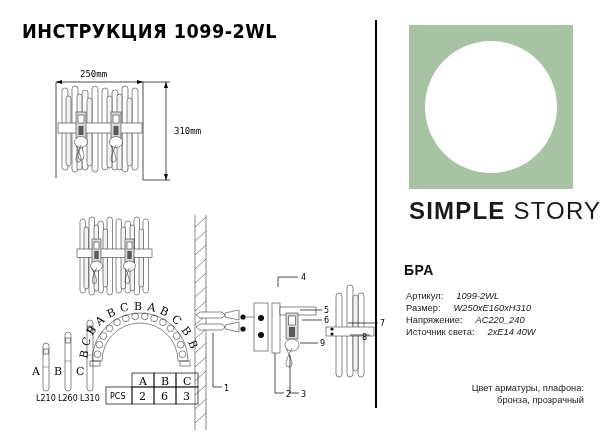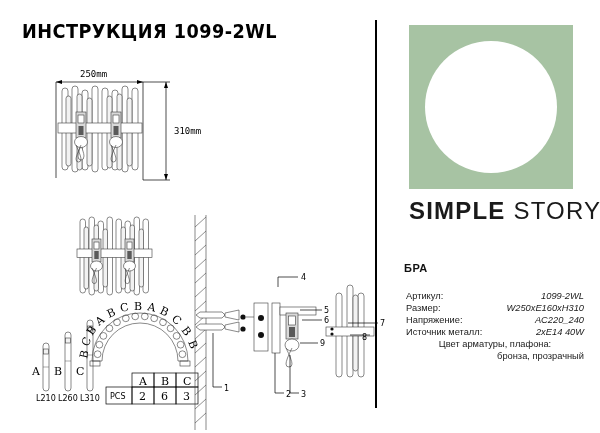--- a/index.html
+++ b/index.html
@@ -52,31 +52,31 @@
   }
   .brand{
     position:absolute;left:409px;top:197px;width:170px;
     font-size:24px;letter-spacing:1.2px;white-space:nowrap;color:#1a1a1a;
   }
   .brand .b1{font-weight:bold;}
   .brand .b2{font-weight:normal;}
 
   .bra{
     position:absolute;left:404px;top:262px;
-    font-size:11px;font-weight:bold;letter-spacing:.5px;color:#111;
+    font-size:14px;font-weight:bold;letter-spacing:.5px;color:#111;
   }
 
   .specs{
     position:absolute;left:406px;top:290px;width:178px;
     font-size:9.3px;line-height:12.1px;color:#1a1a1a;
   }
-  .spec-row{display:flex;justify-content:space-between;align-items:baseline;white-space:nowrap;gap:13px;}
+  .spec-row{display:flex;justify-content:flex-start;align-items:baseline;white-space:nowrap;gap:13px;}
   .spec-row .k{text-align:left;}
   .spec-row .v{text-align:right;font-style:italic;}
-  .spec-full{text-align:center;}
+  .spec-full{text-align:right;margin-top:44px;}
   .spec-val-right{text-align:right;}
 
   .footer{
     position:absolute;left:396px;top:388px;width:200px;
     text-align:center;font-size:7.4px;line-height:10.5px;
     letter-spacing:.25px;color:#333;
   }
 </style>
 </head>
 <body>
@@ -372,21 +372,21 @@
     </div>
     <div class="spec-row">
       <span class="k">Размер:</span>
       <span class="v">W250xE160xH310</span>
     </div>
     <div class="spec-row">
       <span class="k">Напряжение:</span>
       <span class="v">AC220_240</span>
     </div>
     <div class="spec-row">
-      <span class="k">Источник металл:</span>
+      <span class="k">Источник света:</span>
       <span class="v">2xE14 40W</span>
     </div>
     <div class="spec-full">Цвет арматуры, плафона:</div>
     <div class="spec-val-right">бронза, прозрачный</div>
   </div>
 
 
 </div>
 
 </body></html>

